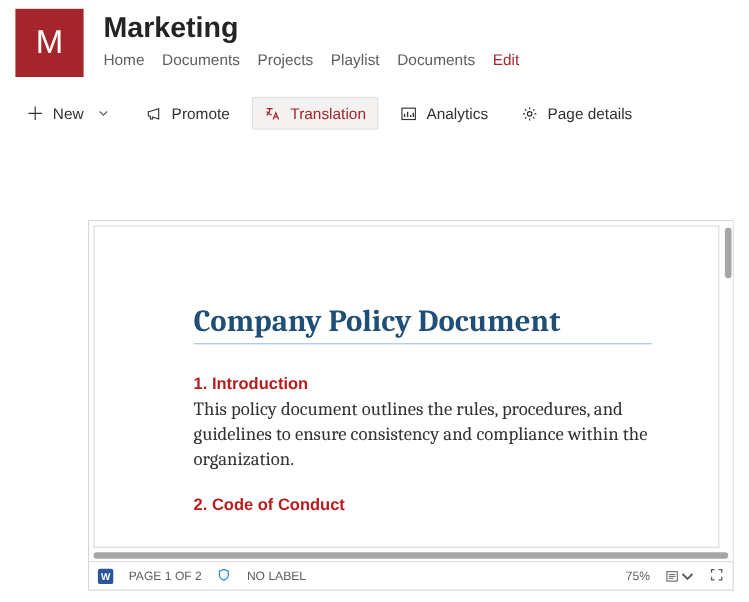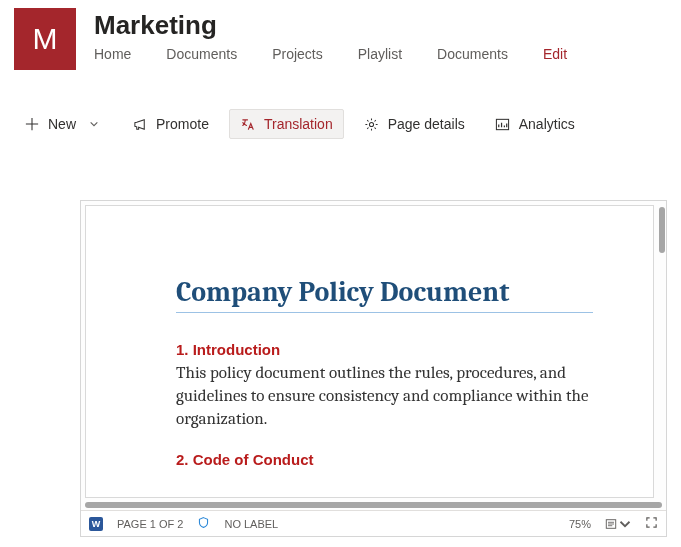--- a/index.html
+++ b/index.html
@@ -34,21 +34,21 @@
   .site-info { flex: 1; padding-top: 2px; }
   .site-title {
     font-size: 26px;
     font-weight: 600;
     color: #252423;
     line-height: 30px;
     margin-bottom: 6px;
   }
   .site-nav {
     display: flex;
-    gap: 35px;
+    gap: 16px;
   }
   .site-nav span {
     font-size: 14px;
     color: #605e5c;
     cursor: pointer;
   }
   .site-nav .edit { color: #a4262c; text-align: center; }
   .toolbar {
     display: flex;
     align-items: center;
@@ -57,21 +57,20 @@
   }
   .tbtn {
     display: flex;
     align-items: center;
     gap: 8px;
     padding: 6px 10px;
     border-radius: 2px;
     cursor: pointer;
     font-size: 14px;
     color: #323130;
-    margin-top: 21px;
   }
   .tbtn.active {
     background: #f3f2f1;
     border: 1px solid #e1dfdd;
   }
   .tbtn.active .tlabel { color: #a4262c; }
   .tbtn.active svg { stroke: #a4262c; fill: #a4262c; }
   .ticon { width: 16px; height: 16px; display:flex; align-items:center; justify-content:center;}
   .chev { margin-left: 2px; }
   .content-area {
@@ -209,34 +208,34 @@
     <span class="ticon">
       <svg viewBox="0 0 16 16" width="15" height="15">
           <path d="M3 3h5M5.5 3v1c0 2-1 4-2.5 5M3 6c1 1.5 2.5 2.5 4 3M9 13l2.5-6 2.5 6M9.8 11h3.4" fill="none" stroke="#a4262c" stroke-width="1.2" stroke-linecap="round"></path>
         </svg>
     </span>
     <span class="tlabel">Translation</span>
   </div>
   <div class="tbtn">
     <span class="ticon">
       <svg viewBox="0 0 16 16" width="15" height="15">
+          <rect x="1.5" y="2.5" width="13" height="11" fill="none" stroke="#323130" stroke-width="1.1"></rect>
+          <path d="M4 11V8M7 11V6M10 11V9M12.5 11V7" stroke="#323130" stroke-width="1.3"></path>
+        </svg>
+    </span>
+    <span class="tlabel">Analytics</span>
+  </div>
+  <div class="tbtn">
+    <span class="ticon">
+      <svg viewBox="0 0 16 16" width="15" height="15">
           <circle cx="8" cy="8" r="2.2" fill="none" stroke="#323130" stroke-width="1.1"></circle>
           <path d="M8 1.5v2M8 12.5v2M1.5 8h2M12.5 8h2M3.4 3.4l1.4 1.4M11.2 11.2l1.4 1.4M12.6 3.4l-1.4 1.4M4.8 11.2l-1.4 1.4" stroke="#323130" stroke-width="1.1"></path>
         </svg>
     </span>
     <span class="tlabel">Page details</span>
-  </div>
-  <div class="tbtn">
-    <span class="ticon">
-      <svg viewBox="0 0 16 16" width="15" height="15">
-          <rect x="1.5" y="2.5" width="13" height="11" fill="none" stroke="#323130" stroke-width="1.1"></rect>
-          <path d="M4 11V8M7 11V6M10 11V9M12.5 11V7" stroke="#323130" stroke-width="1.3"></path>
-        </svg>
-    </span>
-    <span class="tlabel">Analytics</span>
   </div>
 </div>
 
 <div class="content-area">
   <div class="doc-viewport">
     <div class="doc-page">
       <div class="doc-title">Company Policy Document</div>
       <div class="doc-heading">1. Introduction</div>
       <div class="doc-para">This policy document outlines the rules, procedures, and guidelines to ensure consistency and compliance within the organization.</div>
       <div class="doc-heading">2. Code of Conduct</div>

